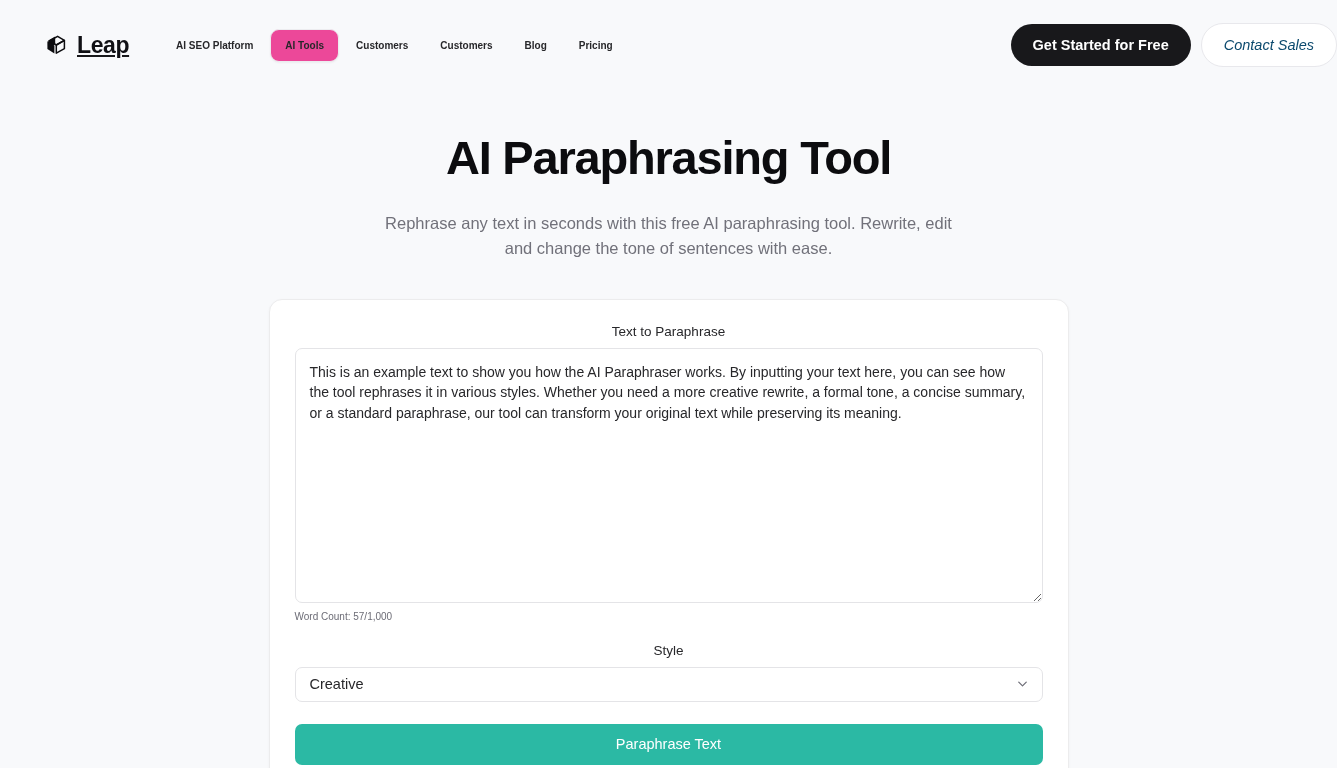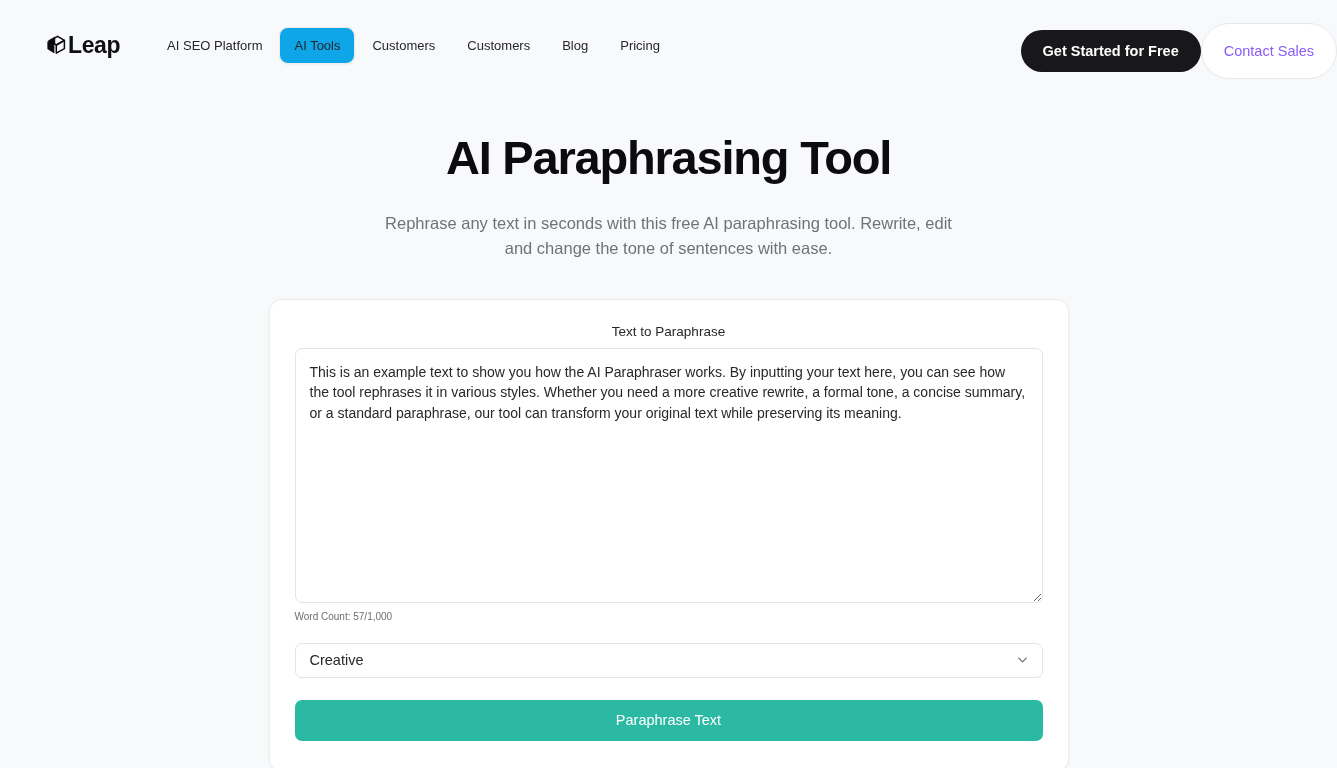--- a/index.html
+++ b/index.html
@@ -22,81 +22,86 @@
     height: 90px;
     display: flex;
     align-items: center;
     padding: 0 16px 0 44px;
     position: relative;
   }
 
   .brand {
     display: flex;
     align-items: center;
+    gap: 9px;
     margin-right: 32px;
+    text-decoration: underline;
   }
   .brand-icon { width: 24px; height: 24px; display: block; }
   .brand-name {
     font-size: 23px;
     font-weight: bold;
     letter-spacing: -0.4px;
     color: #101014;
   }
 
   .nav {
     display: flex;
     align-items: center;
     gap: 2px;
   }
   .nav-item {
-    font-size: 13px;
+    font-size: 10px;
     color: #27272a;
     padding: 10px 14px;
     border-radius: 9px;
     white-space: nowrap;
     cursor: pointer;
     border: 1px solid transparent;
     background: transparent;
     font-family: "Liberation Sans", sans-serif;
+    font-weight: bold;
   }
   .nav-item.active {
-    background: #0ea5e9;
+    background: #ec4899;
     border: 1px solid #ececef;
     box-shadow: 0 1px 2px rgba(16,16,20,0.05);
   }
 
   .header-actions {
     position: absolute;
     right: 0px;
     top: 23px;
     display: flex;
     align-items: center;
+    gap: 10px;
   }
   .btn-primary-dark {
     background: #18181b;
     color: #ffffff;
     font-size: 14.5px;
     font-weight: bold;
     border: none;
     border-radius: 999px;
     padding: 13px 22px;
     cursor: pointer;
     white-space: nowrap;
     font-family: "Liberation Sans", sans-serif;
   }
   .btn-ghost {
     background: #ffffff;
-    color: #8b5cf6;
+    color: #0c4a6e;
     font-size: 14.5px;
     border: 1px solid #e8e8ec;
     border-radius: 999px;
-    padding: 19px 22px;
+    padding: 13px 22px;
     cursor: pointer;
     white-space: nowrap;
     font-family: "Liberation Sans", sans-serif;
+    font-style: italic;
   }
 
   
   .hero { text-align: center; padding-top: 43px; }
   .hero-title {
     font-size: 47px;
     font-weight: bold;
     letter-spacing: -1.2px;
     color: #0c0c0f;
     line-height: 1.06;
@@ -231,20 +236,21 @@
 
 <div class="card">
 
   <label class="field-label">Text to Paraphrase</label>
 
   <textarea class="textarea" placeholder="Enter your text here..." style="">This is an example text to show you how the AI Paraphraser works. By inputting your text here, you can see how the tool rephrases it in various styles. Whether you need a more creative rewrite, a formal tone, a concise summary, or a standard paraphrase, our tool can transform your original text while preserving its meaning.</textarea>
 
   <div class="word-count">Word Count: 57/1,000</div>
 
   <div class="style-block">
+    <label class="field-label">Style</label>
     <div class="select-wrap">
       <select class="select">
         <option>Creative</option>
       </select>
       <span class="chevron">
         <svg viewBox="0 0 16 16" fill="none" aria-hidden="true">
           <path d="M4 6 L8 10 L12 6" stroke="currentColor" stroke-width="1.4" stroke-linecap="round" stroke-linejoin="round"></path>
         </svg>
       </span>
     </div>

